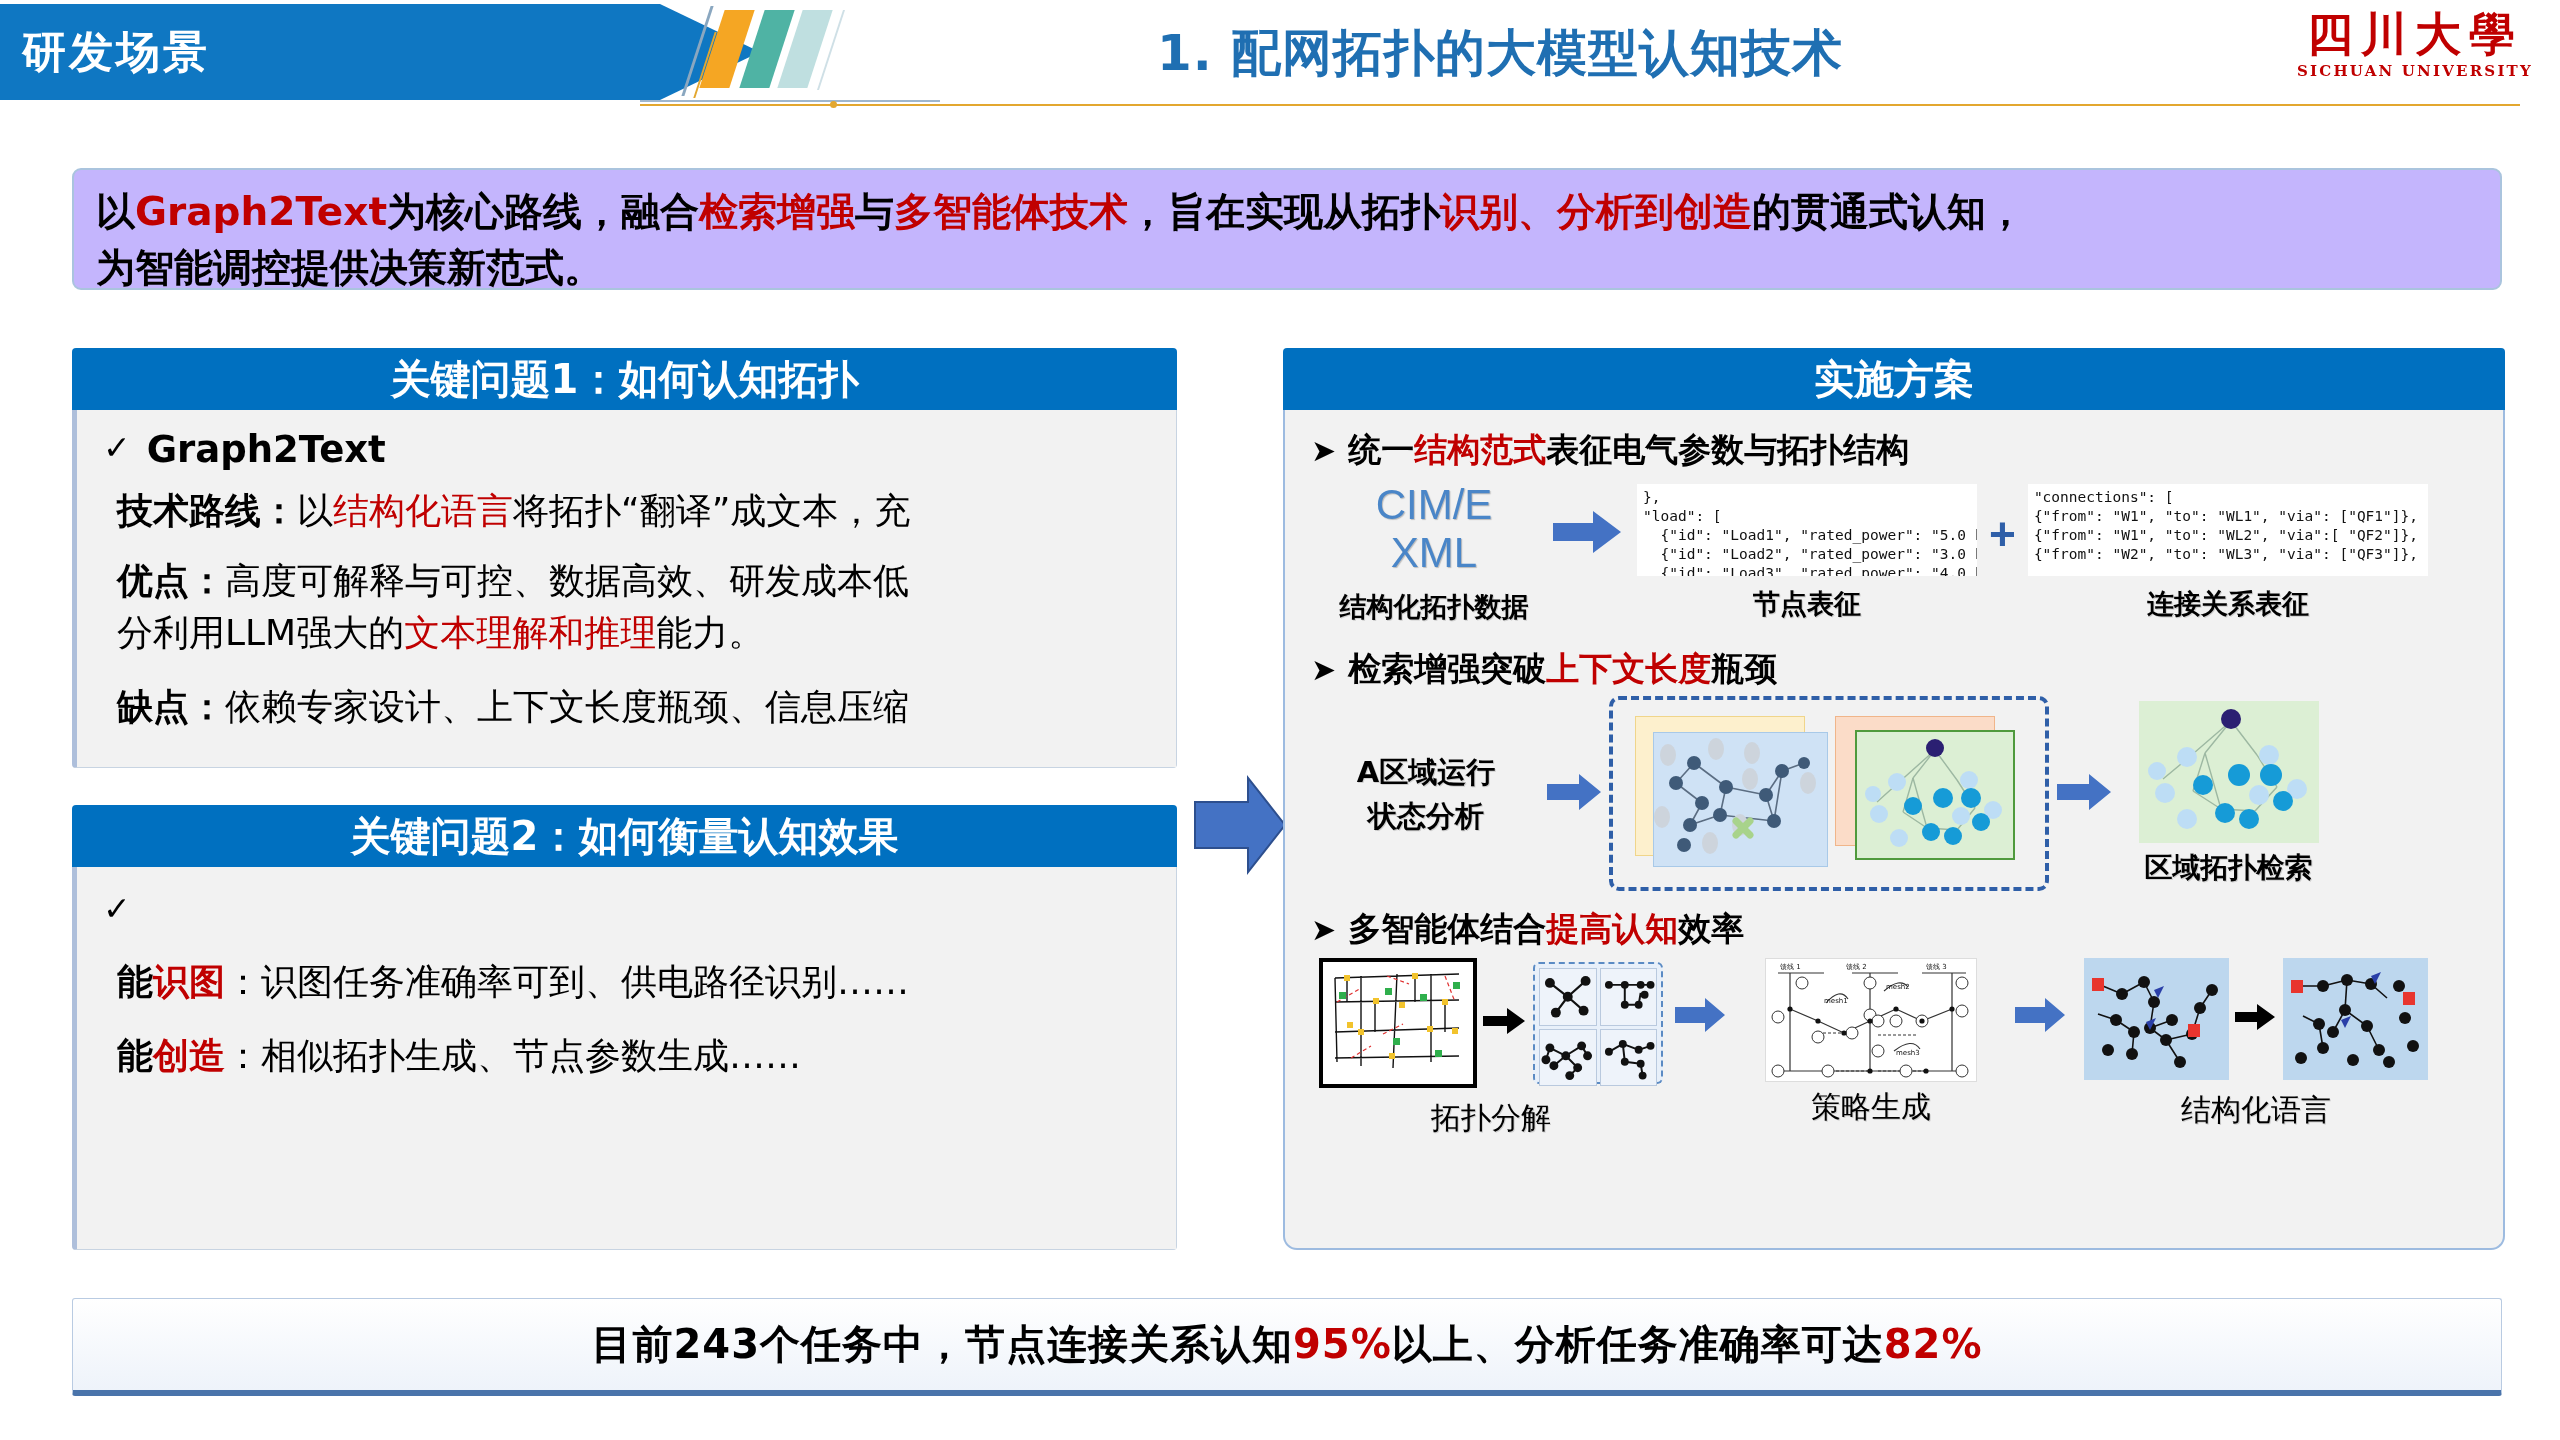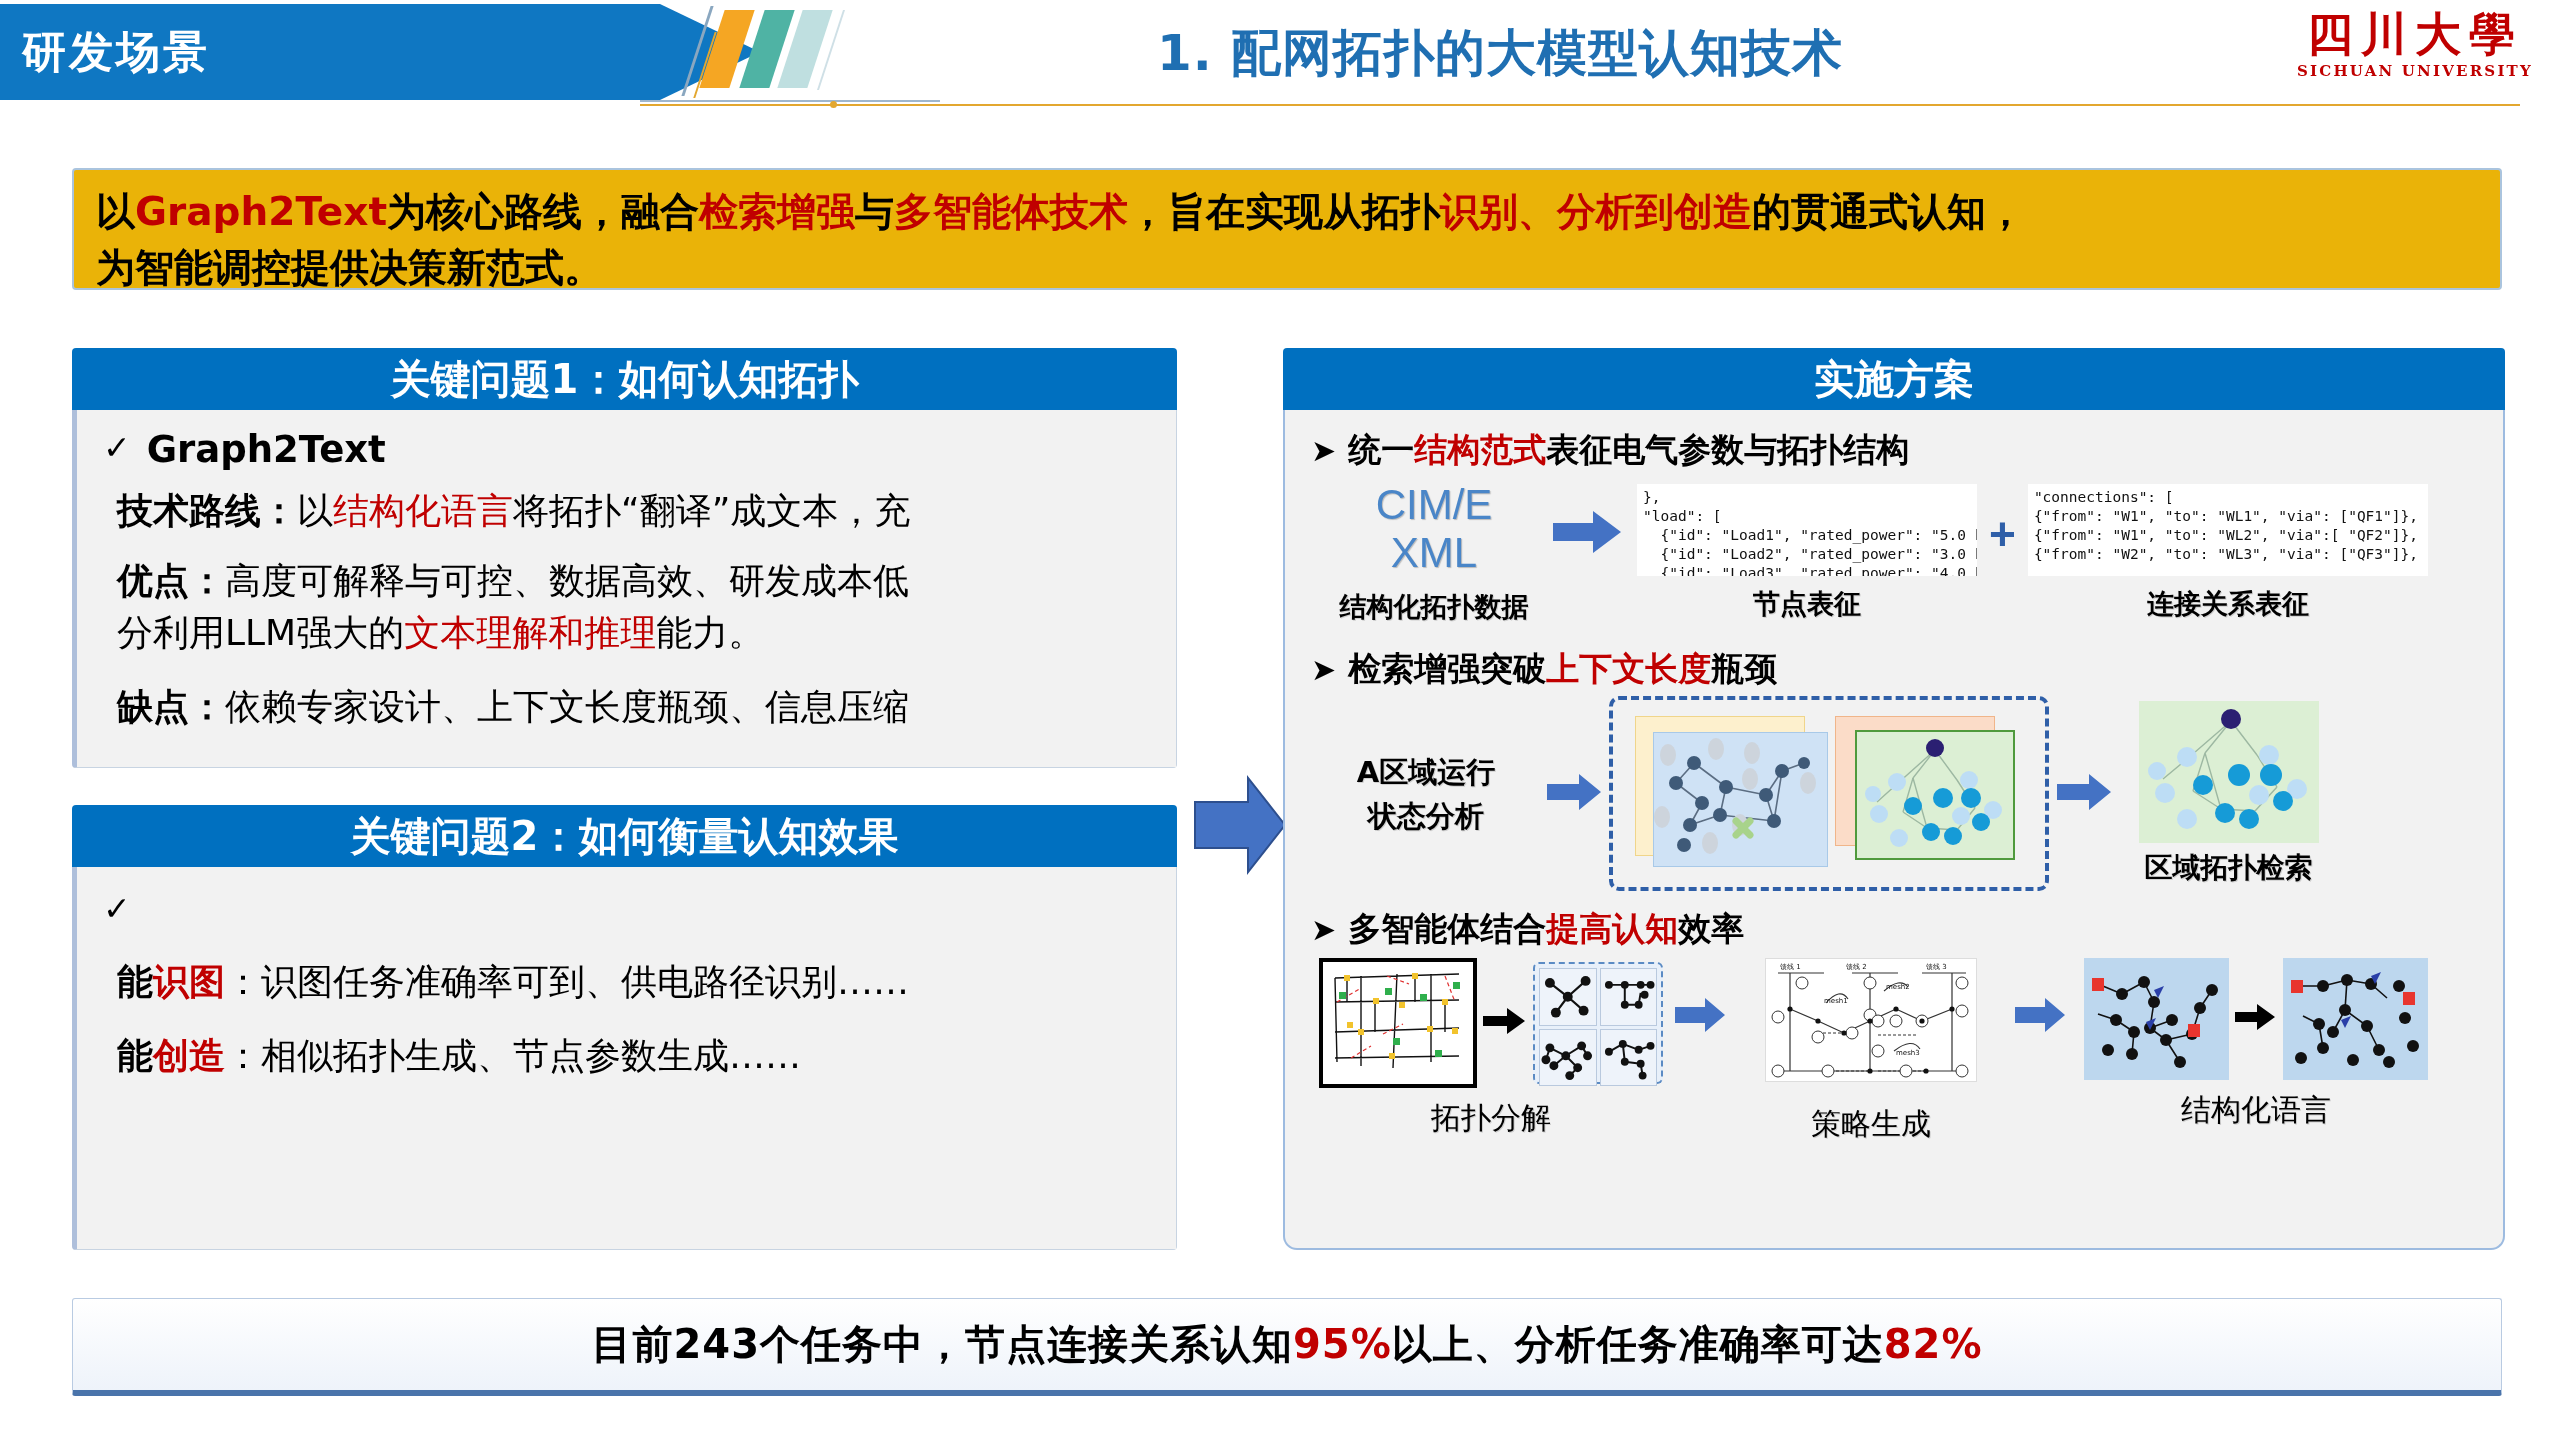--- a/index.html
+++ b/index.html
@@ -45,21 +45,21 @@
   }
   .logo{position:absolute;left:2290px;top:6px;width:250px;height:100px;text-align:center;}
   .logo-cn{color:#c00000;font-size:46px;font-weight:bold;letter-spacing:8px;
     font-family:"DejaVu Serif","Liberation Serif",serif;line-height:56px;}
   .logo-en{color:#c00000;font-size:15px;font-weight:bold;letter-spacing:2.2px;
     font-family:"DejaVu Serif","Liberation Serif",serif;}
 
   
   .subtitle-box{
     position:absolute;left:72px;top:168px;width:2430px;height:122px;
-    background:#eab308;border:2px solid #aac4de;border-radius:4px;
+    background:#c4b5fd;border:2px solid #aac4de;border-radius:9px;
     box-sizing:border-box;padding:14px 22px;
   }
   .subtitle-line{
     font-size:39px;font-weight:bold;line-height:56px;color:#000;
     font-family:"DejaVu Sans","Liberation Sans",sans-serif;
     white-space:nowrap;
   }
   .red{color:#c00000;}
 
   
@@ -555,21 +555,21 @@
             <g font-size="7" fill="#111" font-family="DejaVu Sans, sans-serif">
               <text x="14" y="10">馈线 1</text>
               <text x="80" y="10">馈线 2</text>
               <text x="160" y="10">馈线 3</text>
               <text x="58" y="44">mesh1</text>
               <text x="120" y="30">mesh2</text>
               <text x="130" y="96">mesh3</text>
             </g>
           </svg>
         </div>
-        <div class="sm-cap" style="margin-top:22px;font-size:30px;">策略生成</div>
+        <div class="sm-cap" style="margin-top:5px;font-size:30px;">策略生成</div>
       </div>
 
       <div style="margin:38px 4px 0 4px;">
         <svg width="52" height="38" viewBox="0 0 52 38">
           <polygon points="0,11 30,11 30,2 50,19 30,36 30,27 0,27" fill="#4472c4"></polygon>
         </svg>
       </div>
 
       <div style="width:370px;text-align:center;">
         <div class="row-flex" style="justify-content:center;align-items:center;">

